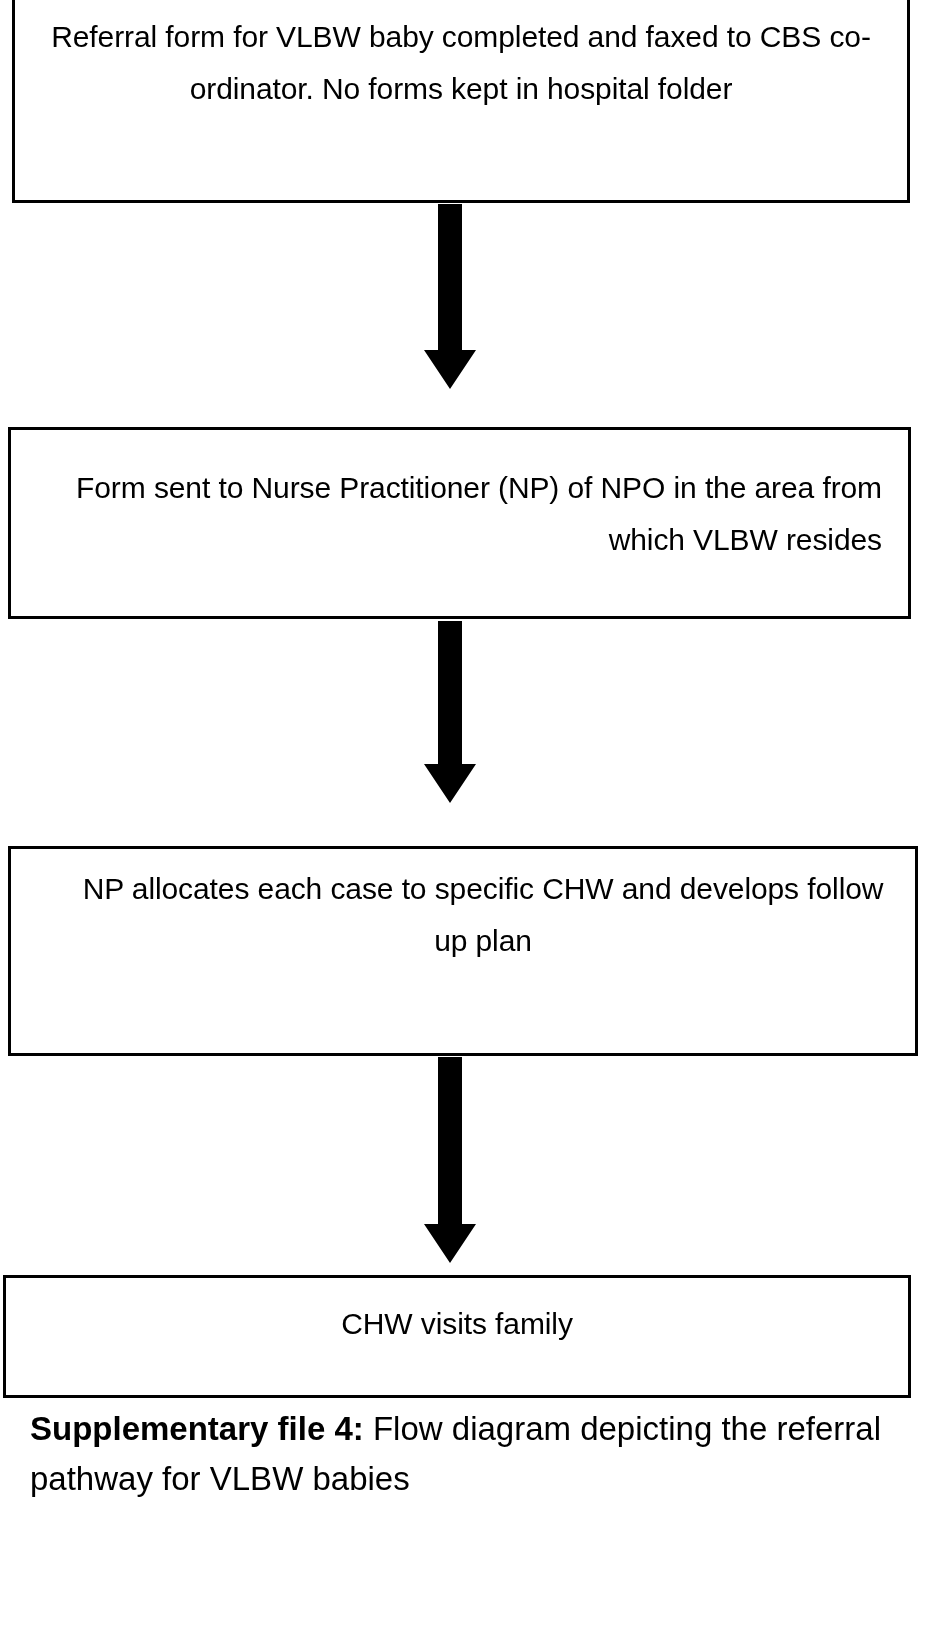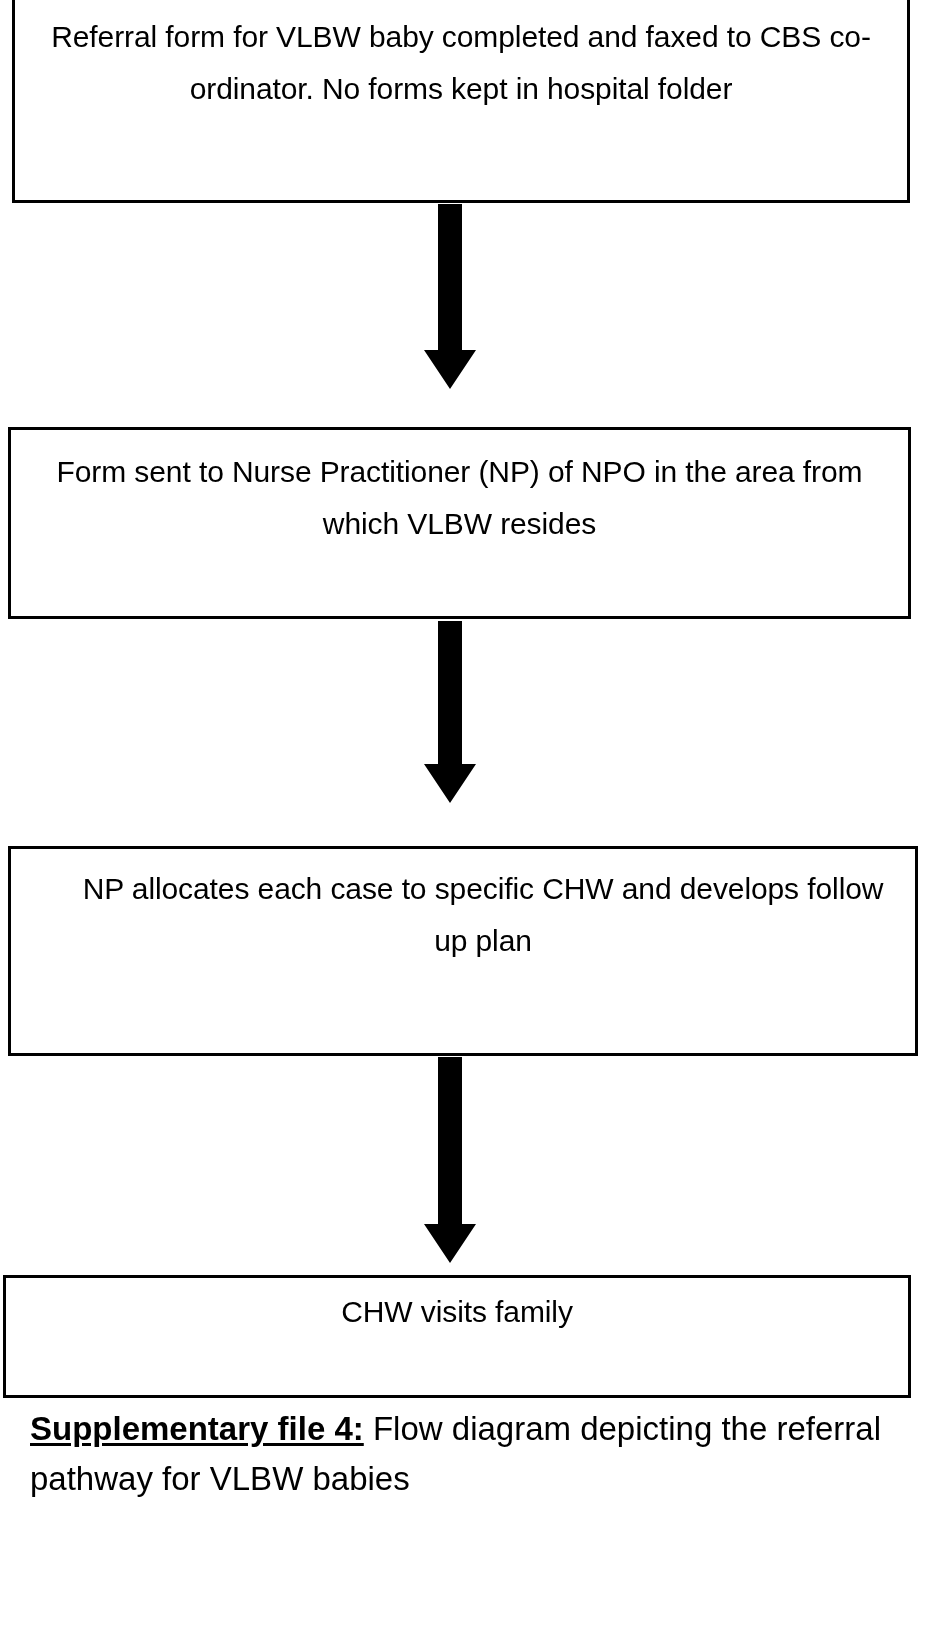--- a/index.html
+++ b/index.html
@@ -55,37 +55,37 @@
     height: 217px;
   }
   #node-1 .node-text { padding-top: 22px; }
 
   #node-2 {
     left: 8px;
     top: 427px;
     width: 903px;
     height: 192px;
   }
-  #node-2 .node-text { padding-top: 16px; }
+  #node-2 .node-text { padding-top: 32px; text-align: right; }
 
   #node-3 {
     left: 8px;
     top: 846px;
     width: 910px;
     height: 210px;
   }
   #node-3 .node-text { padding-top: 14px; margin-left: 40px; }
 
   #node-4 {
     left: 3px;
     top: 1275px;
     width: 908px;
     height: 123px;
   }
-  #node-4 .node-text { padding-top: 8px; }
+  #node-4 .node-text { padding-top: 20px; }
 
   
   .arrow {
     position: absolute;
     left: 424px;
     width: 52px;
   }
   .arrow svg { display: block; width: 100%; height: 100%; }
 
   #arrow-1 { top: 204px; height: 185px; }
@@ -97,21 +97,20 @@
     position: absolute;
     left: 30px;
     top: 1404px;
     width: 880px;
     font-size: 33px;
     line-height: 1.50;
     color: #000000;
   }
   #caption .cap-strong {
     font-weight: bold;
-    text-decoration: underline;
     text-underline-offset: 3px;
   }
   #caption .cap-rest {
     font-weight: normal;
   }
 </style>
 </head>
 <body>
 
 <div id="figure">

